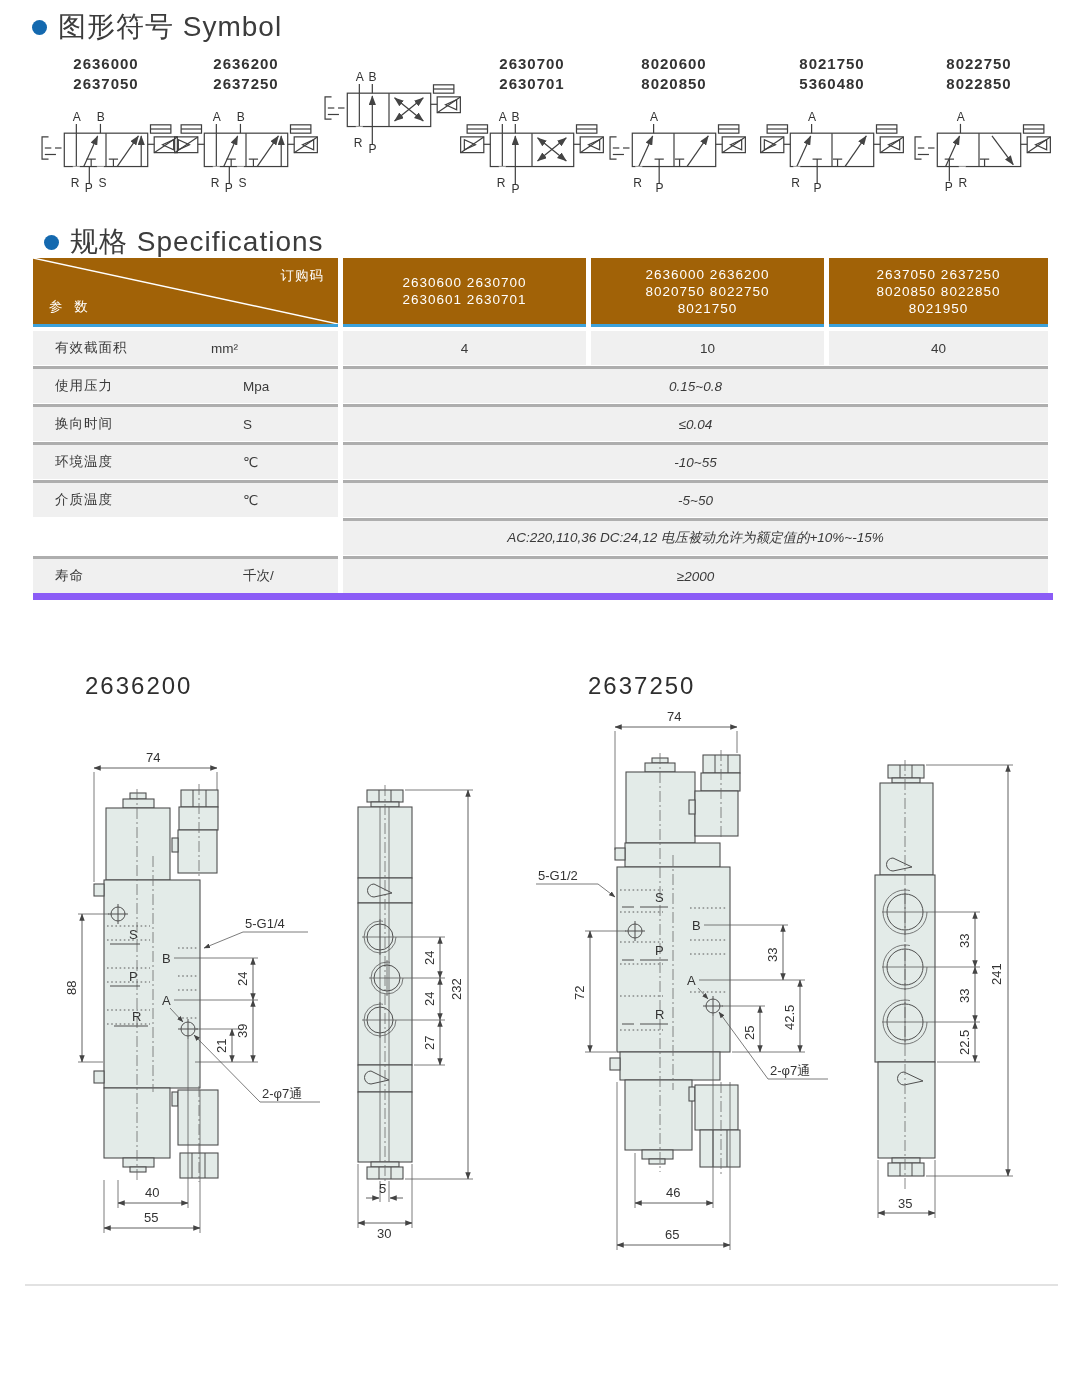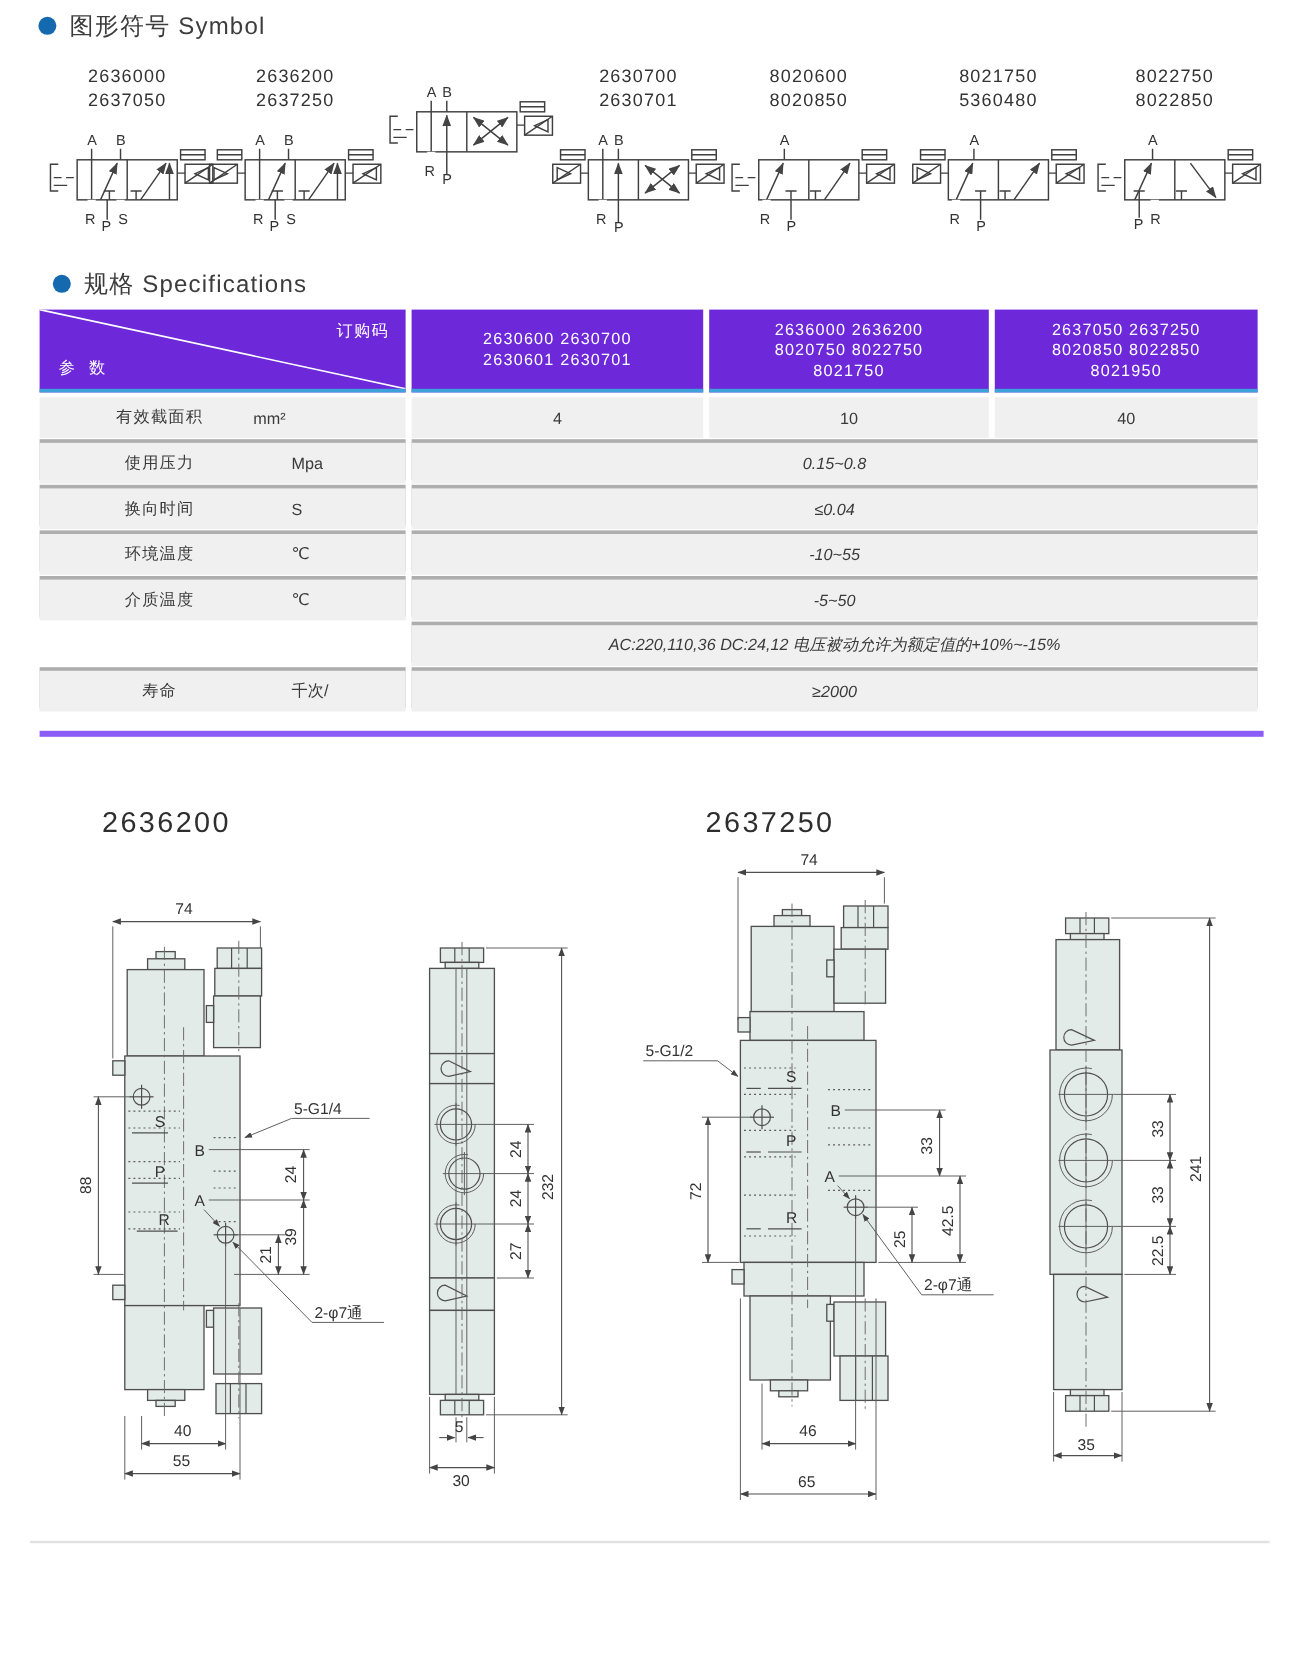--- a/index.html
+++ b/index.html
@@ -4,45 +4,45 @@
 <style>
   * { margin:0; padding:0; box-sizing:border-box; }
   html,body { background:#ffffff; }
   body { width:1083px; height:1380px; position:relative; overflow:hidden;
          font-family:"Liberation Sans","DejaVu Sans",sans-serif; color:#333; }
   #page { position:absolute; inset:0; background:#ffffff; }
 
   
   .sec-title { position:absolute; display:flex; align-items:center; gap:11px; }
   .sec-title .bullet { width:15px; height:15px; border-radius:50%; background:#1469af; }
-  .sec-title .txt { font-size:20px; color:#3c3c3c; letter-spacing:1px; }
+  .sec-title .txt { font-size:28px; color:#3c3c3c; letter-spacing:1px; }
 
   
   .sym-cell { position:absolute; top:54px; width:152px; text-align:center; }
-  .sym-models { font-size:15px; color:#333; line-height:20px; letter-spacing:1px; }
+  .sym-models { font-size:15px; color:#333; line-height:20px; letter-spacing:1px;font-weight:bold; }
   .sym-svg { width:152px; height:96px; margin-top:6px; display:block; }
   .sym-svg line, .sym-svg path, .sym-svg rect, .sym-svg polyline { stroke:#3f3f3f; stroke-width:1.3; fill:none; }
   .sym-svg .hollow { fill:#ffffff; }
   .sym-svg text { fill:#333; font-size:13px; stroke:none; font-family:"Liberation Sans",sans-serif; }
 
   
   #spec-table { position:absolute; left:33px; top:258px; width:1020px; }
   .t-head { display:grid; grid-template-columns:305px 243px 233px 219px; column-gap:5px; }
-  .t-head > div { background:#6d28d9; border-bottom:3px solid #3da2db; height:69px; color:#fff;
+  .t-head > div { background:#a16207; border-bottom:3px solid #3da2db; height:69px; color:#fff;
                   display:flex; flex-direction:column; align-items:center; justify-content:center;
                   font-size:13.5px; line-height:17px; letter-spacing:1px; }
   .corner { position:relative; }
   .corner svg { position:absolute; inset:0; width:100%; height:100%; }
   .corner .tr { position:absolute; top:9px; right:14px; font-size:13.5px; color:#fff; }
   .corner .bl { position:absolute; bottom:9px; left:16px; font-size:13.5px; color:#fff; letter-spacing:4px; }
   .t-row { display:grid; grid-template-columns:305px 243px 233px 219px; column-gap:5px; margin-top:4px; }
   .t-row > div { background:#f0f0f0; height:34px; display:flex; align-items:center; justify-content:center;
                  font-size:13.5px; color:#3a3a3a; }
   .t-row:not(.first) > div { box-shadow:0 -3px 0 0 #aeaeae;gap:32px; }
-  .t-body { border-bottom:5px solid #8b5cf6; padding-bottom:16px;text-align:center; }
+  .t-body { border-bottom:7px solid #8b5cf6; padding-bottom:0; }
   .p-cell { justify-content:flex-start !important; }
   .p-cell .pname { padding-left:22px; width:178px; letter-spacing:1px; }
   .p-cell .punit { font-size:13.5px; }
   .span3 { grid-column:2 / 5;font-style:italic; }
 
   
   .dwg-title { position:absolute; font-size:24px; color:#2e2e2e; letter-spacing:2px; }
   #dwg-svg { position:absolute; left:0; top:645px; width:1083px; height:655px; }
   #dwg-svg .f   { fill:#e3ebe8; stroke:#4f4f4f; stroke-width:1.1; }
   #dwg-svg .ln  { stroke:#4f4f4f; stroke-width:1; fill:none; }

